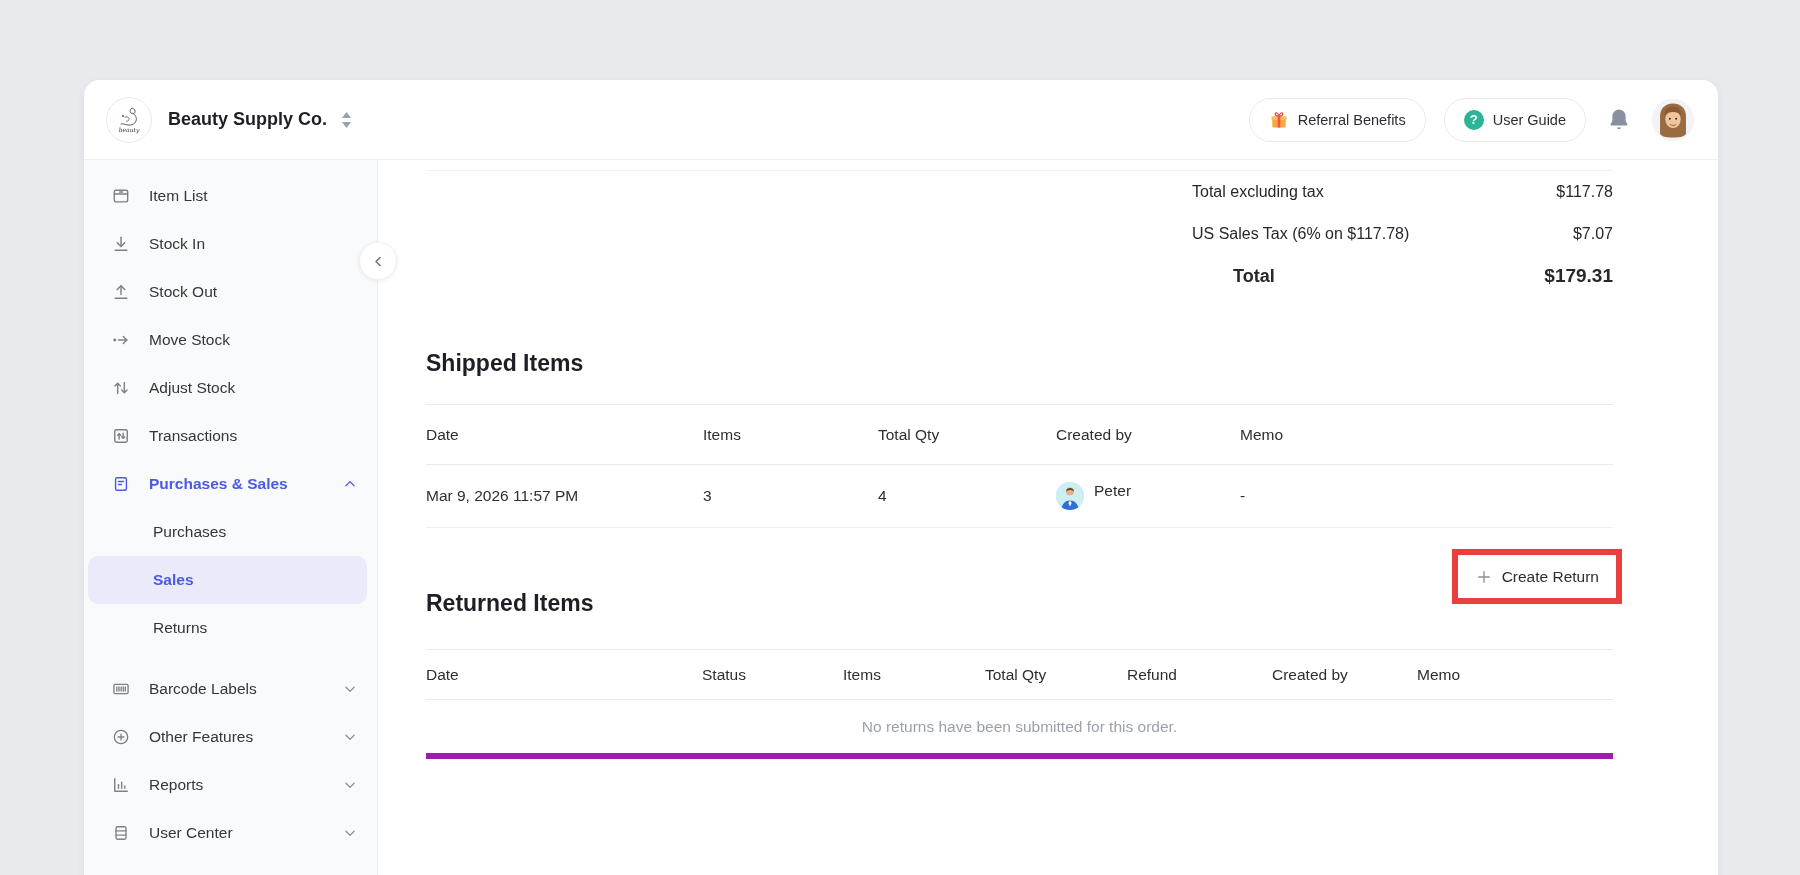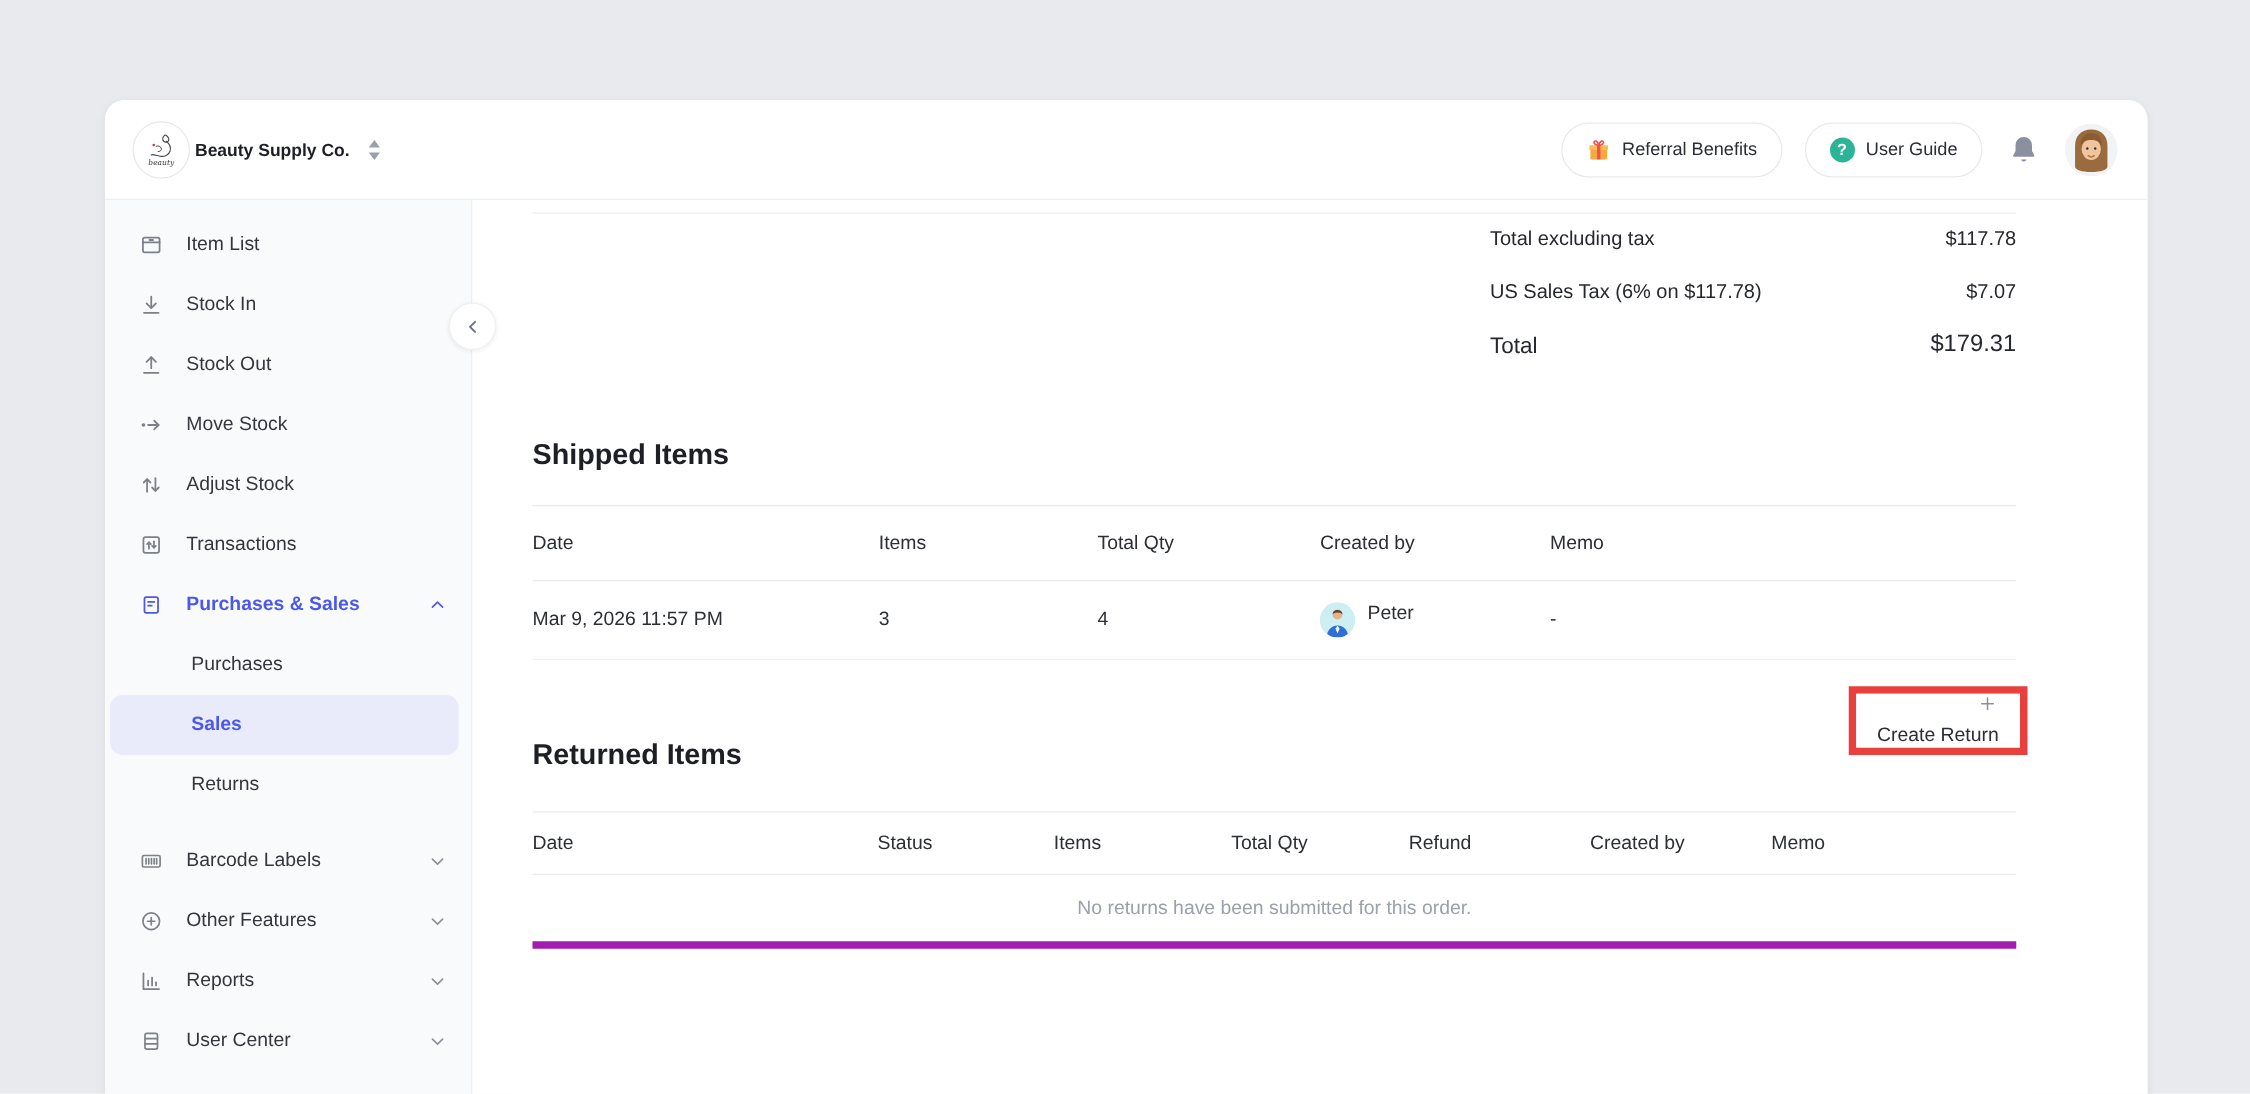--- a/index.html
+++ b/index.html
@@ -20,21 +20,21 @@
   
   .topbar {
     height:80px; flex:0 0 80px; display:flex; align-items:center;
     padding:0 24px 0 22px; border-bottom:1px solid #eceef0; background:#fff;
   }
   .logo-circle {
     width:46px; height:46px; border-radius:50%; border:1px solid #e7e8ea;
     display:flex; align-items:center; justify-content:center; background:#fff;
     flex:0 0 46px;
   }
-  .company-name { font-size:14px; font-weight:700; margin-left:4px; color:#1d1f24; }
+  .company-name { font-size:18px; font-weight:700; margin-left:16px; color:#1d1f24; }
   .selector-icon { margin-left:14px; display:flex; flex-direction:column; gap:2px; align-items:center; cursor:pointer; }
   .topbar-right { margin-left:auto; display:flex; align-items:center; gap:18px; }
   .pill-btn {
     display:flex; align-items:center; gap:9px; height:44px; padding:0 19px;
     border:1px solid #e8e9ec; border-radius:22px; background:#fff;
     font-size:14.5px; color:#2a2d33; cursor:pointer; font-family:Liberation Sans, sans-serif;
   }
   .q-icon {
     width:20px; height:20px; border-radius:50%; background:#2bb596; color:#fff;
     font-size:13px; font-weight:700; display:flex; align-items:center; justify-content:center;
@@ -73,21 +73,21 @@
   }
   
   .main { flex:1; position:relative; background:#fff; }
   .content { position:absolute; left:48px; right:105px; top:0; bottom:0; }
   .sep { position:absolute; left:0; right:0; height:1px; background:#eef0f2; }
   .totals-row {
     position:absolute; left:766px; right:0; display:flex; align-items:center;
     justify-content:space-between; font-size:16px; color:#26282e;
   }
   .totals-row .t-val { font-size:16px; }
-  .totals-row.grand { font-weight:400; font-size:18px; }
+  .totals-row.grand { font-weight:700; font-size:18px;margin-left:41px; }
   .totals-row.grand .t-val { font-size:19px; }
   .section-title { position:absolute; left:0; font-size:23px; font-weight:700; color:#1d1f24; }
   .table { position:absolute; left:0; right:0; }
   .thead {
     display:grid; align-items:center; border-top:1px solid #e7e9ec; border-bottom:1px solid #e7e9ec;
     font-size:15.5px; color:#2b2e33;
   }
   .trow {
     display:grid; align-items:center; border-bottom:1px solid #eef0f2;
     font-size:15.5px; color:#2b2e33;
@@ -102,23 +102,23 @@
     position:absolute; left:0; right:0; text-align:right;
     font-size:15.5px; color:#9ba1ab; border-bottom:6px solid #a21caf;
     display:flex; align-items:center; justify-content:center;
   }
   .returned-head { position:absolute; left:0; right:0; display:flex; align-items:center; }
   .annotation-box {
     position:absolute; right:-9px; top:-26px; border:6px solid #e8403c; background:#fff;
     display:flex; align-items:center;
   }
   .create-return-btn {
-    display:flex; align-items:flex-end; gap:9px; height:43px; padding:0 17px;
+    display:flex; align-items:center; gap:9px; height:43px; padding:0 17px;
     background:#fff; border:none; font-size:15.5px; color:#2a2d33;
-    cursor:pointer; font-family:inherit;flex-direction:column;
+    cursor:pointer; font-family:inherit;
   }
   svg { display:block; }
 </style>
 </head>
 <body>
 
 <div class="app-card">
 
   <div class="topbar">
     <div class="logo-circle">

